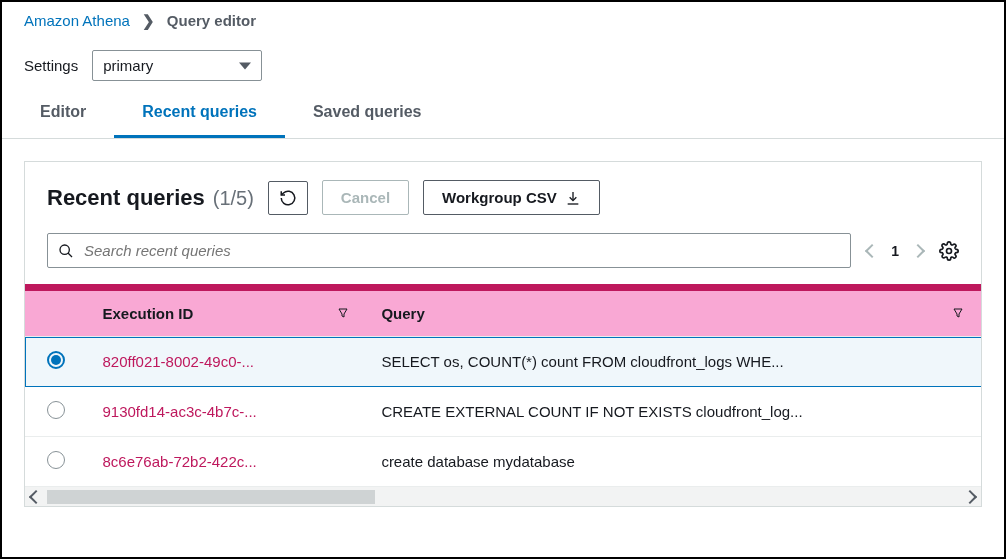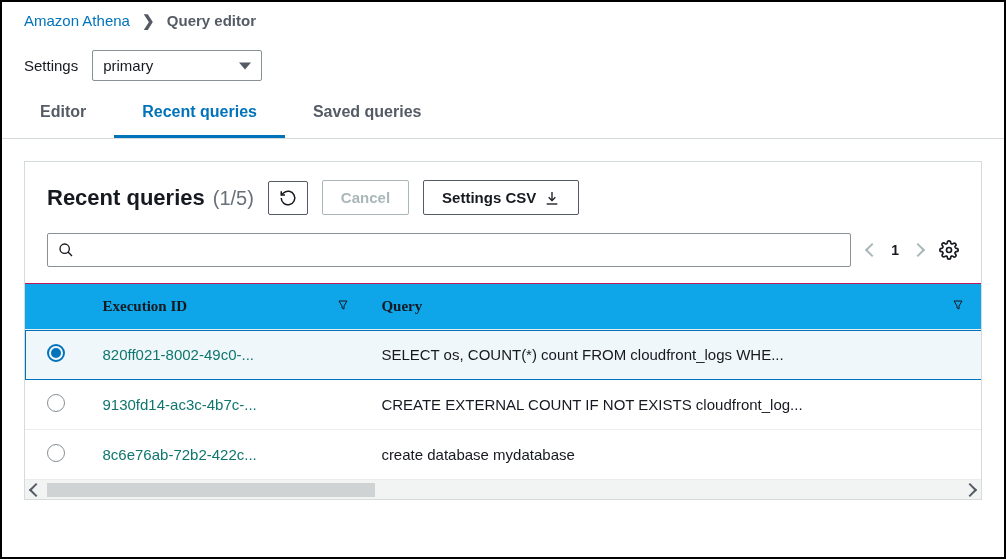--- a/index.html
+++ b/index.html
@@ -114,29 +114,29 @@
   .chev.right { transform: rotate(-45deg); }
   .gear svg { display:block; }
 
   .table-wrap { overflow-x:auto; }
   table { border-collapse: collapse; width: 1120px; }
   th, td {
     text-align:left; padding: 14px 16px; font-size:15px;
     border-top: 1px solid #eaeded;
     white-space: nowrap; overflow:hidden; text-overflow: ellipsis;
   }
-  th { font-weight:700; color:#16191f; border-top:1px solid #be185d; background:#0ea5e9;font-family:Liberation Serif, serif;}
+  th { font-weight:700; color:#16191f; border-top:7px solid #be185d; background:#f9a8d4;}
   th .filter-icon { float:right; margin-left:10px; }
   .col-sel { width:56px; text-align:center; }
   .col-exec { width:254px; max-width:254px;}
   .col-query { width:560px; max-width:560px;}
   .col-start { width:150px; }
   tr.selected td { background:#f0f7fb; }
   tr.selected { outline:1px solid #0073bb; outline-offset:-1px;}
-  td a { color:#0f766e; text-decoration:none; }
+  td a { color:#be185d; text-decoration:none; }
   .radio {
     width:18px; height:18px; border:1px solid #879196; border-radius:50%; display:inline-block; position:relative;
   }
   .radio.checked { border-color:#0073bb; border-width:2px;}
   .radio.checked::after{
     content:""; width:10px; height:10px; background:#0073bb; border-radius:50%; position:absolute; top:2px; left:2px;
   }
 
   .hscroll {
     height: 20px; border-top:1px solid #eaeded; background:#f2f3f3;
@@ -179,35 +179,36 @@
       <span class="count">(1/5)</span>
     </div>
     <button class="btn icon-only">
       <svg width="18" height="18" viewBox="0 0 24 24" fill="none" stroke-width="2">
           <path d="M3 12a9 9 0 1 0 3-6.7L3 8"></path>
           <path d="M3 3v5h5"></path>
         </svg>
     </button>
     <button class="btn disabled">Cancel</button>
     <button class="btn">
-      <span>Settings CSV</span>
+      <span>Workgroup CSV</span>
       <svg width="16" height="16" viewBox="0 0 24 24" fill="none" stroke-width="2">
           <path d="M12 3v12"></path>
           <path d="M7 11l5 5 5-5"></path>
           <path d="M4 21h16"></path>
         </svg>
     </button>
   </div>
 
   <div class="search-row">
     <div class="search">
       <svg width="16" height="16" viewBox="0 0 24 24" fill="none" stroke="#687078" stroke-width="2">
           <circle cx="10" cy="10" r="7"></circle>
           <path d="M21 21l-6-6"></path>
         </svg>
+      <input type="text" placeholder="Search recent queries" style="">
     </div>
     <div class="pager">
       <span class="chev left"></span>
       <span class="num">1</span>
       <span class="chev right"></span>
     </div>
     <span class="gear">
       <svg width="20" height="20" viewBox="0 0 24 24" fill="none" stroke="#545b64" stroke-width="2">
           <circle cx="12" cy="12" r="3"></circle>
           <path d="M19.4 15a1.7 1.7 0 0 0 .34 1.87l.06.06a2 2 0 1 1-2.83 2.83l-.06-.06a1.7 1.7 0 0 0-1.87-.34 1.7 1.7 0 0 0-1 1.56V21a2 2 0 0 1-4 0v-.09a1.7 1.7 0 0 0-1-1.56 1.7 1.7 0 0 0-1.87.34l-.06.06a2 2 0 1 1-2.83-2.83l.06-.06a1.7 1.7 0 0 0 .34-1.87 1.7 1.7 0 0 0-1.56-1H3a2 2 0 0 1 0-4h.09a1.7 1.7 0 0 0 1.56-1 1.7 1.7 0 0 0-.34-1.87l-.06-.06A2 2 0 1 1 7.08 4.25l.06.06a1.7 1.7 0 0 0 1.87.34H9a1.7 1.7 0 0 0 1-1.56V3a2 2 0 0 1 4 0v.09a1.7 1.7 0 0 0 1 1.56 1.7 1.7 0 0 0 1.87-.34l.06-.06a2 2 0 1 1 2.83 2.83l-.06.06a1.7 1.7 0 0 0-.34 1.87V9a1.7 1.7 0 0 0 1.56 1H21a2 2 0 0 1 0 4h-.09a1.7 1.7 0 0 0-1.56 1z"></path>

